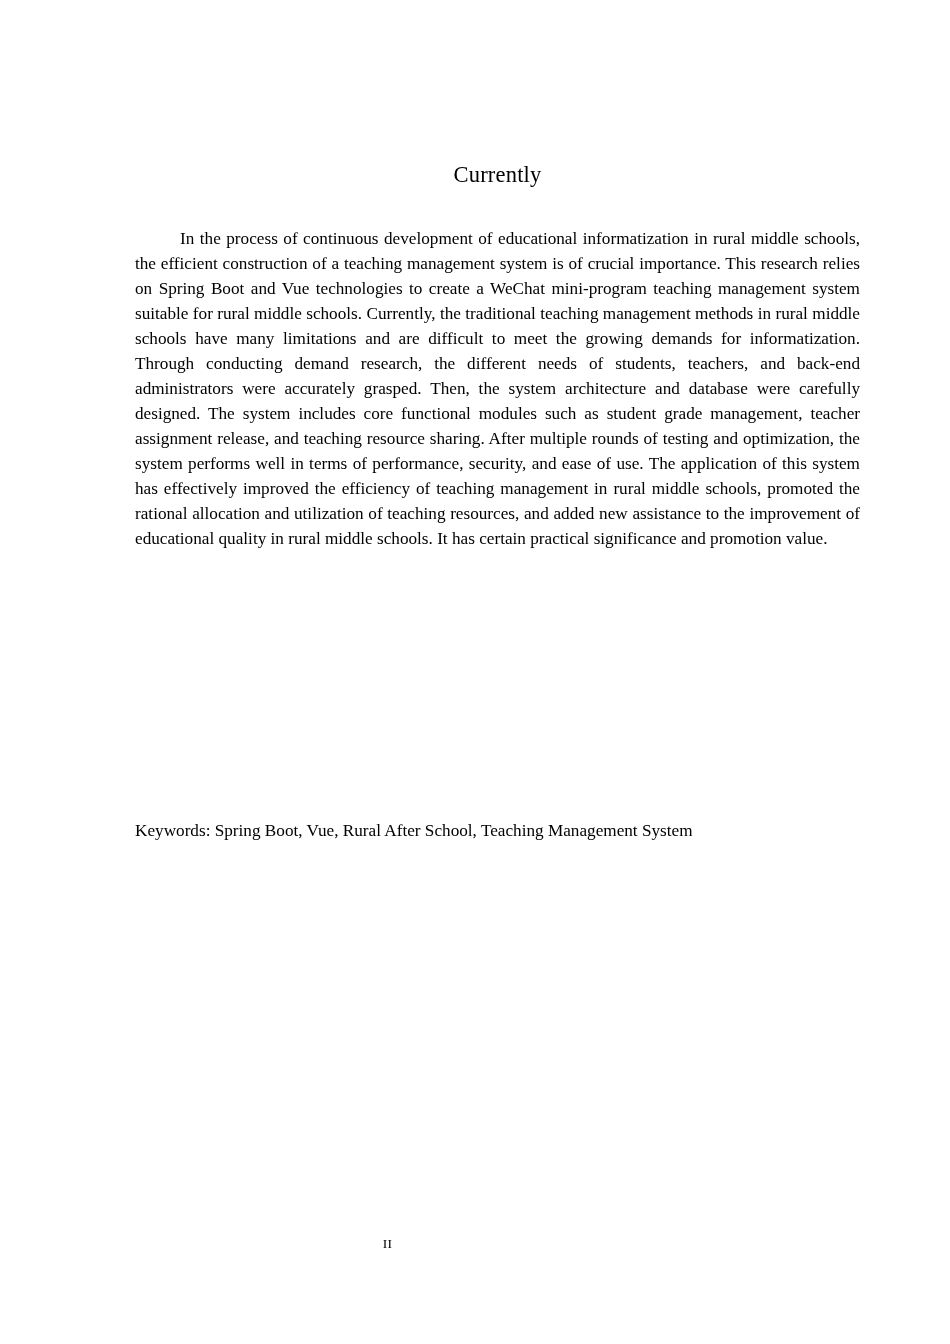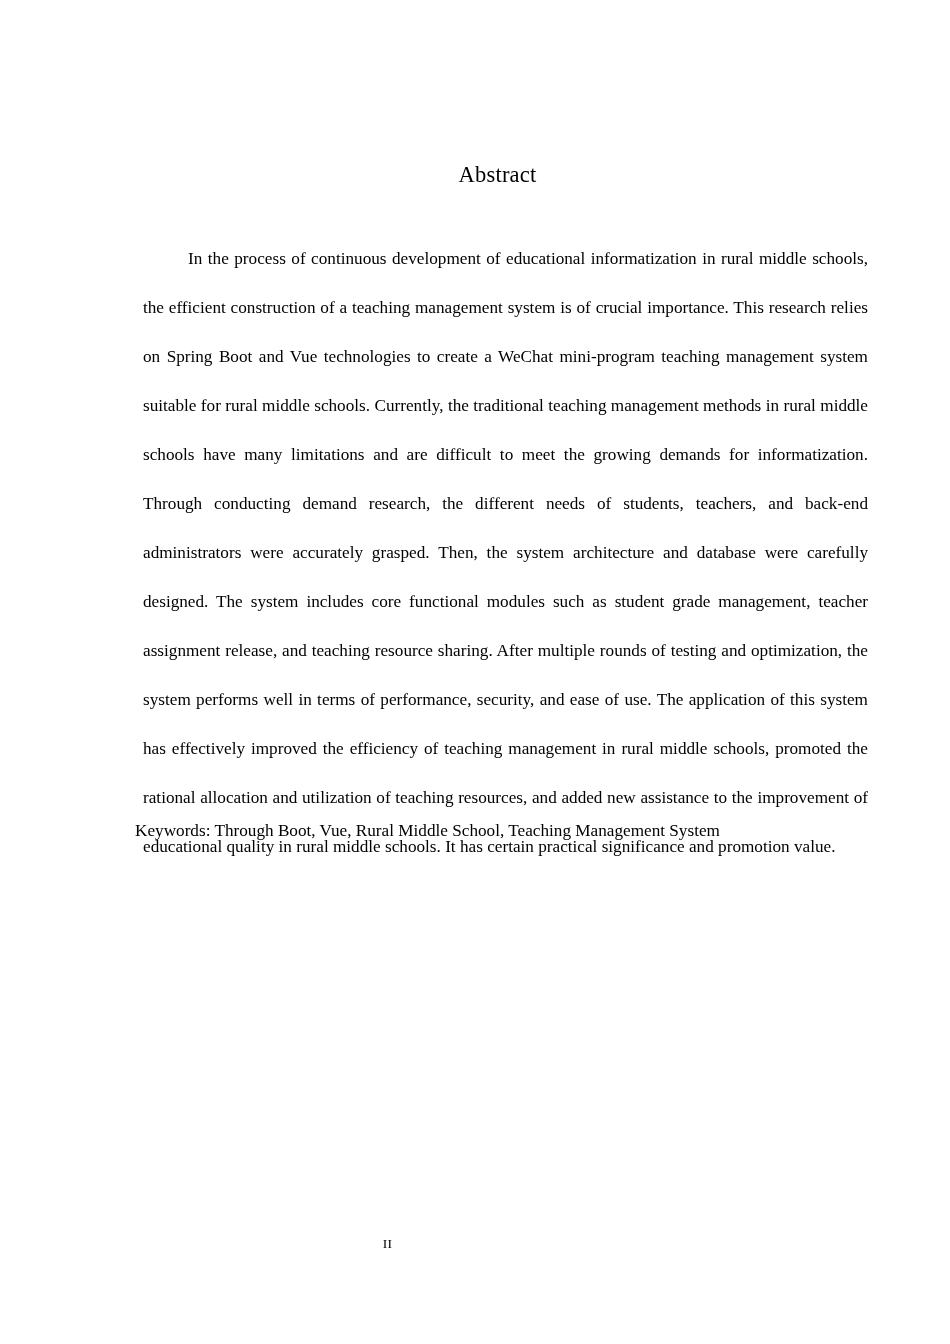--- a/index.html
+++ b/index.html
@@ -39,23 +39,23 @@
     top: 164px;
     width: 725px;
     letter-spacing: 0.2px;
   }
 
   .abstract-body {
     position: absolute;
     left: 0;
     top: 226px;
     width: 725px;
-    margin: 8px;
+    margin: 0;
     font-size: 17.2px;
-    line-height: 49px;
+    line-height: 25px;
     text-align: justify;
     text-justify: inter-word;
     text-indent: 45px;
     hyphens: none;
   }
 
   .keywords-line {
     position: absolute;
     left: 0;
     top: 811px;
@@ -79,23 +79,23 @@
     letter-spacing: 0.3px;
   }
 </style>
 </head>
 <body>
 
 <div class="page">
 
   <div class="content">
 
-    <h1 class="doc-title">Abstract</h1>
+    <h1 class="doc-title">Currently</h1>
 
     <p class="abstract-body">In the process of continuous development of educational informatization in rural middle schools, the efficient construction of a teaching management system is of crucial importance. This research relies on Spring Boot and Vue technologies to create a WeChat mini-program teaching management system suitable for rural middle schools. Currently, the traditional teaching management methods in rural middle schools have many limitations and are difficult to meet the growing demands for informatization. Through conducting demand research, the different needs of students, teachers, and back-end administrators were accurately grasped. Then, the system architecture and database were carefully designed. The system includes core functional modules such as student grade management, teacher assignment release, and teaching resource sharing. After multiple rounds of testing and optimization, the system performs well in terms of performance, security, and ease of use. The application of this system has effectively improved the efficiency of teaching management in rural middle schools, promoted the rational allocation and utilization of teaching resources, and added new assistance to the improvement of educational quality in rural middle schools. It has certain practical significance and promotion value.</p>
 
-    <p class="keywords-line">Keywords: Through Boot, Vue, Rural Middle School, Teaching Management System</p>
+    <p class="keywords-line">Keywords: Spring Boot, Vue, Rural After School, Teaching Management System</p>
 
   </div>
 
   <div class="page-number">II</div>
 
 </div>
 
 </body></html>

